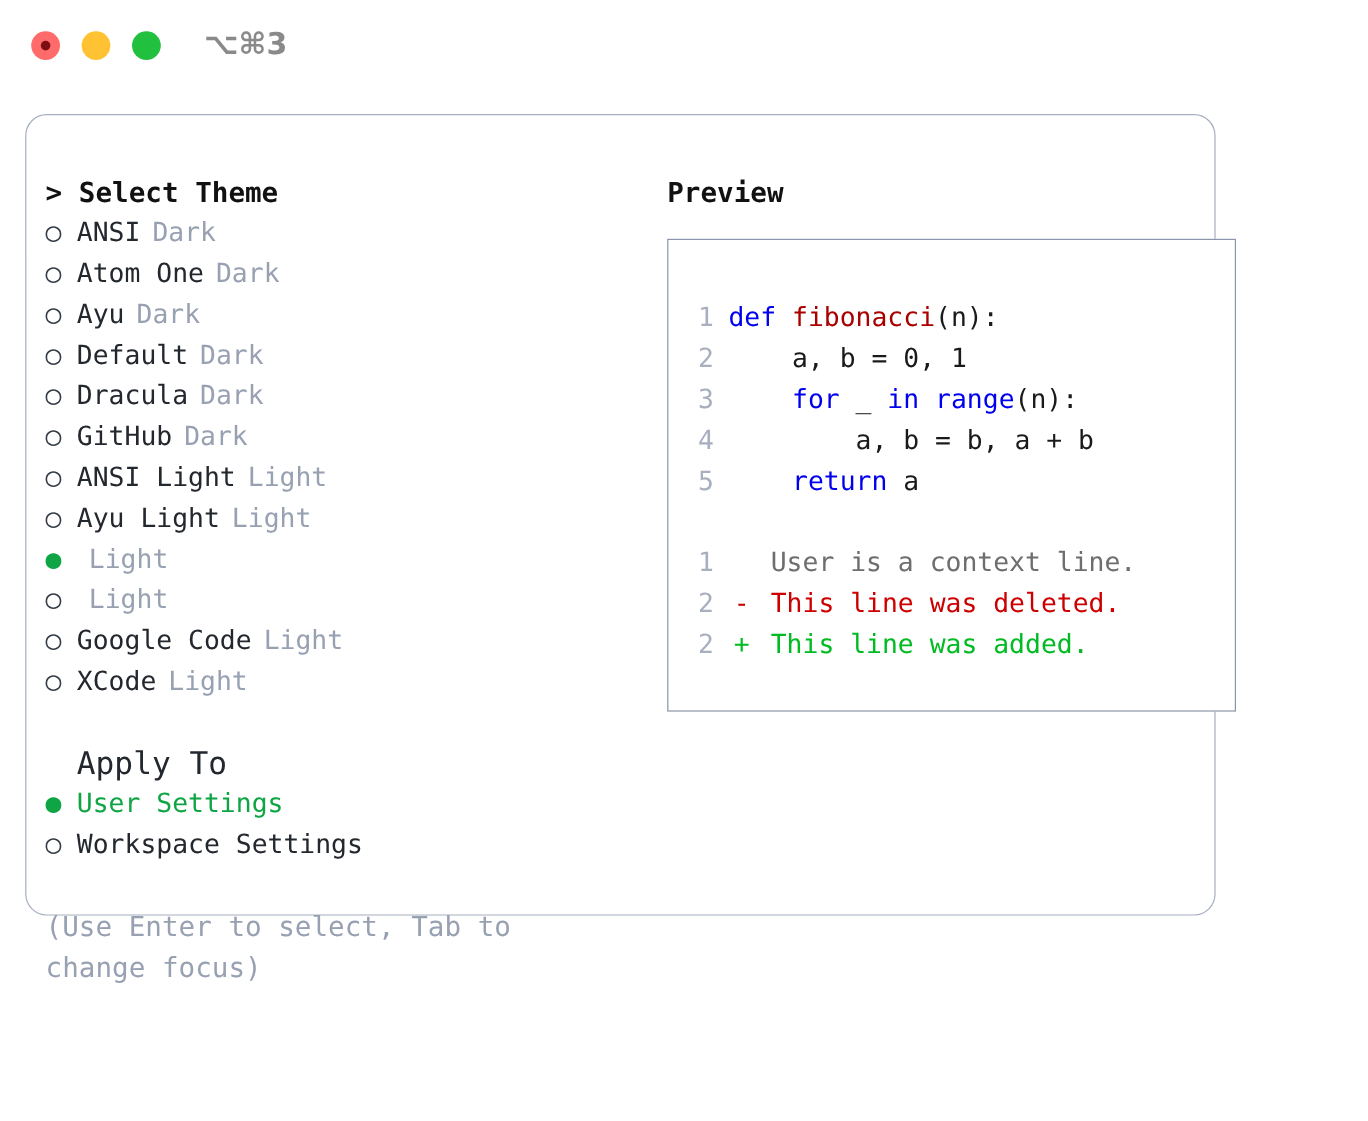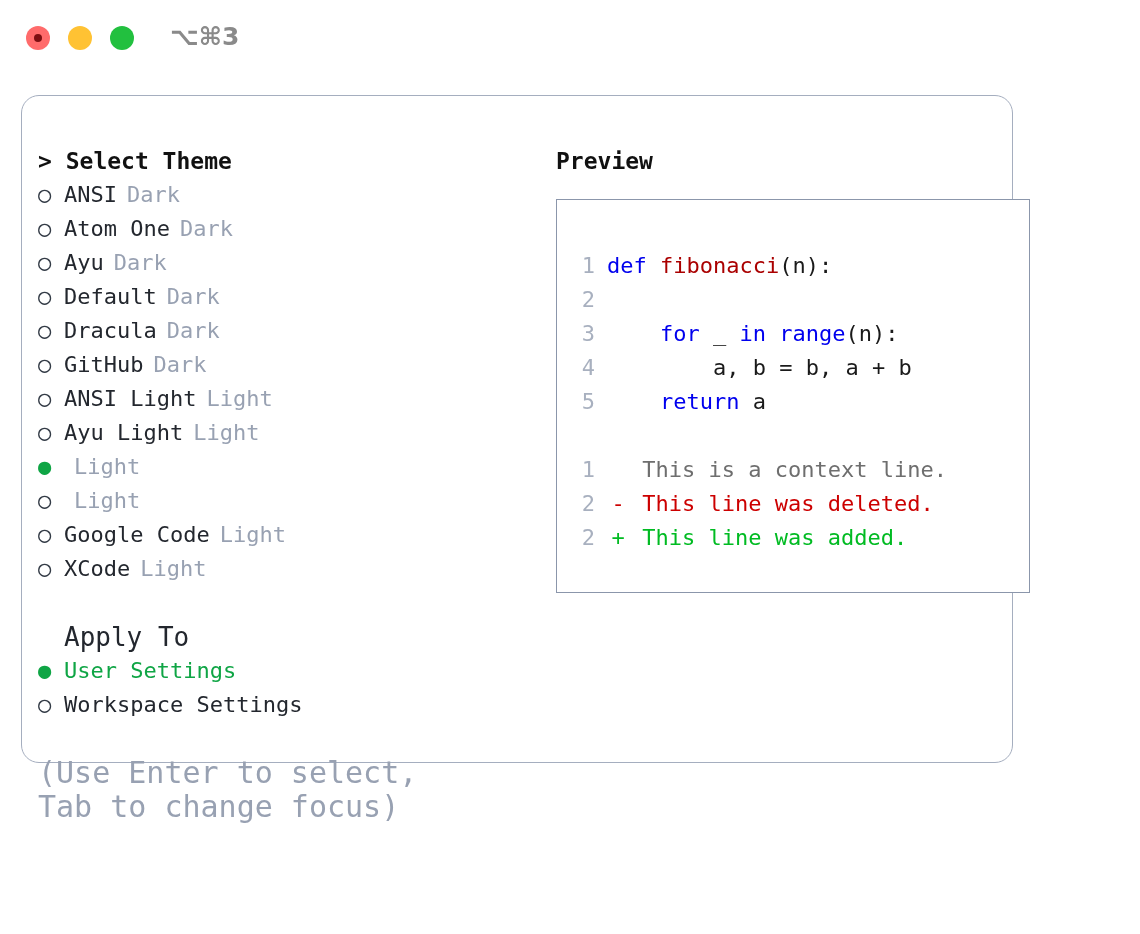--- a/index.html
+++ b/index.html
@@ -130,21 +130,21 @@
     line-height: 34px;
     height: 34px;
     padding-left: 26px;
     white-space: pre;
   }
 
   .spacer-block { height: 34px; }
 
   .hint {
     margin-top: 34px;
-    font-size: 30px;
+    font-size: 23px;
     color: #98a1b2;
     line-height: 34px;
     width: 400px;
     white-space: pre-wrap;
   }
 
   
   .right-col {
     position: absolute;
     left: 500px; top: 48px;
@@ -265,27 +265,27 @@
 
         <div class="hint">(Use Enter to select, Tab to change focus)</div>
       </div>
 
       <div class="right-col">
         <div class="preview-title">Preview</div>
 
         <div class="preview-box">
           <div class="code-area" id="code-area">
               <div class="code-line"><span class="lineno">1</span><span class="tok tok-kw">def </span><span class="tok tok-fn">fibonacci</span><span class="tok tok-plain">(n):</span></div>
-              <div class="code-line"><span class="lineno">2</span></div>
+              <div class="code-line"><span class="lineno">2</span><span class="tok tok-plain">    a, b = 0, 1</span></div>
               <div class="code-line"><span class="lineno">3</span><span class="tok tok-plain">    </span><span class="tok tok-kw">for </span><span class="tok tok-plain">_ </span><span class="tok tok-kw">in </span><span class="tok tok-kw">range</span><span class="tok tok-plain">(n):</span></div>
               <div class="code-line"><span class="lineno">4</span><span class="tok tok-plain">        a, b = b, a + b</span></div>
               <div class="code-line"><span class="lineno">5</span><span class="tok tok-plain">    </span><span class="tok tok-kw">return </span><span class="tok tok-plain">a</span></div>
             </div>
           <div class="diff-area" id="diff-area">
-              <div class="diff-line"><span class="lineno">1</span><span class="diff-sign diff-ctx"> </span><span class="diff-ctx"> This is a context line.</span></div>
+              <div class="diff-line"><span class="lineno">1</span><span class="diff-sign diff-ctx"> </span><span class="diff-ctx"> User is a context line.</span></div>
               <div class="diff-line"><span class="lineno">2</span><span class="diff-sign diff-del">-</span><span class="diff-del"> This line was deleted.</span></div>
               <div class="diff-line"><span class="lineno">2</span><span class="diff-sign diff-add">+</span><span class="diff-add"> This line was added.</span></div>
             </div>
         </div>
       </div>
 
     </div>
   </div>
 </div>
 

